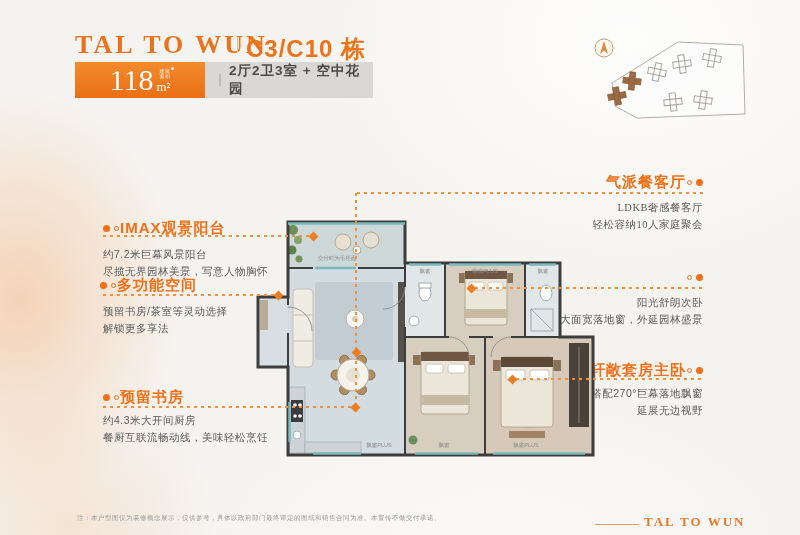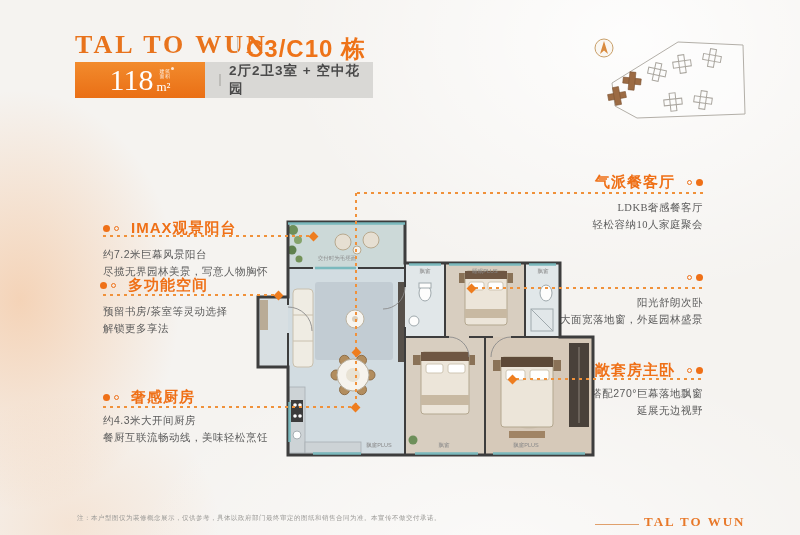--- a/index.html
+++ b/index.html
@@ -37,21 +37,21 @@
   .area-dot::after { content:""; position:absolute; right:-4px; top:-2px; width:3px; height:3px;
     border-radius:50%; background:#fff; opacity:.9; }
   .area-unit { font-family:"Liberation Serif","DejaVu Serif",serif; font-size:13px; margin-top:1px; }
 
   .badge-gray { left:205px; top:62px; width:168px; height:36px; background:#d9d8d5;
     display:flex; align-items:center; gap:8px; padding-left:14px; }
   .badge-gray .tick { width:2px; height:12px; background:#bdbcb8; }
   .badge-gray .spec { font-size:13.5px; font-weight:bold; color:#4a4a4a; letter-spacing:1px; }
 
   
-  .feature-heading { display:flex; align-items:center; gap:12px; height:18px; }
+  .feature-heading { display:flex; align-items:center; gap:1px; height:18px; }
   .feature-title { font-size:15px; font-weight:bold; color:#ef7017; letter-spacing:1px; white-space:nowrap; }
   .dots { display:flex; align-items:center; gap:4px; }
   .dot-big { width:7px; height:7px; border-radius:50%; background:#ef7017; }
   .dot-small { width:5px; height:5px; border-radius:50%; border:1.2px solid #ef7017; background:transparent; }
   .feature-body { font-size:10.5px; color:#5b5b5b; line-height:17px; letter-spacing:.5px; white-space:nowrap; }
   .right-body { text-align:right; }
 
   
   .leader-h { position:absolute; height:2px;
     background:repeating-linear-gradient(90deg,#f0913a 0 3px,transparent 3px 7px); }
@@ -141,21 +141,21 @@
 <div class="abs feature-body" style="left:103px; top:303px;">
   <div>预留书房/茶室等灵动选择</div>
   <div>解锁更多享法</div>
 </div>
 
 <div class="abs feature-heading" style="left:103px; top:388px;">
   <span class="dots">
       <span class="dot-big"></span>
       <span class="dot-small"></span>
     </span>
-  <span class="feature-title">奢感厨房</span>
+  <span class="feature-title">预留书房</span>
 </div>
 <div class="abs feature-body" style="left:103px; top:412px;">
   <div>约4.3米大开间厨房</div>
   <div>餐厨互联流畅动线，美味轻松烹饪</div>
 </div>
 
 <div class="abs feature-heading" style="right:97px; top:173px;">
   <span class="feature-title">气派餐客厅</span>
   <span class="dots">
       <span class="dot-small"></span>

